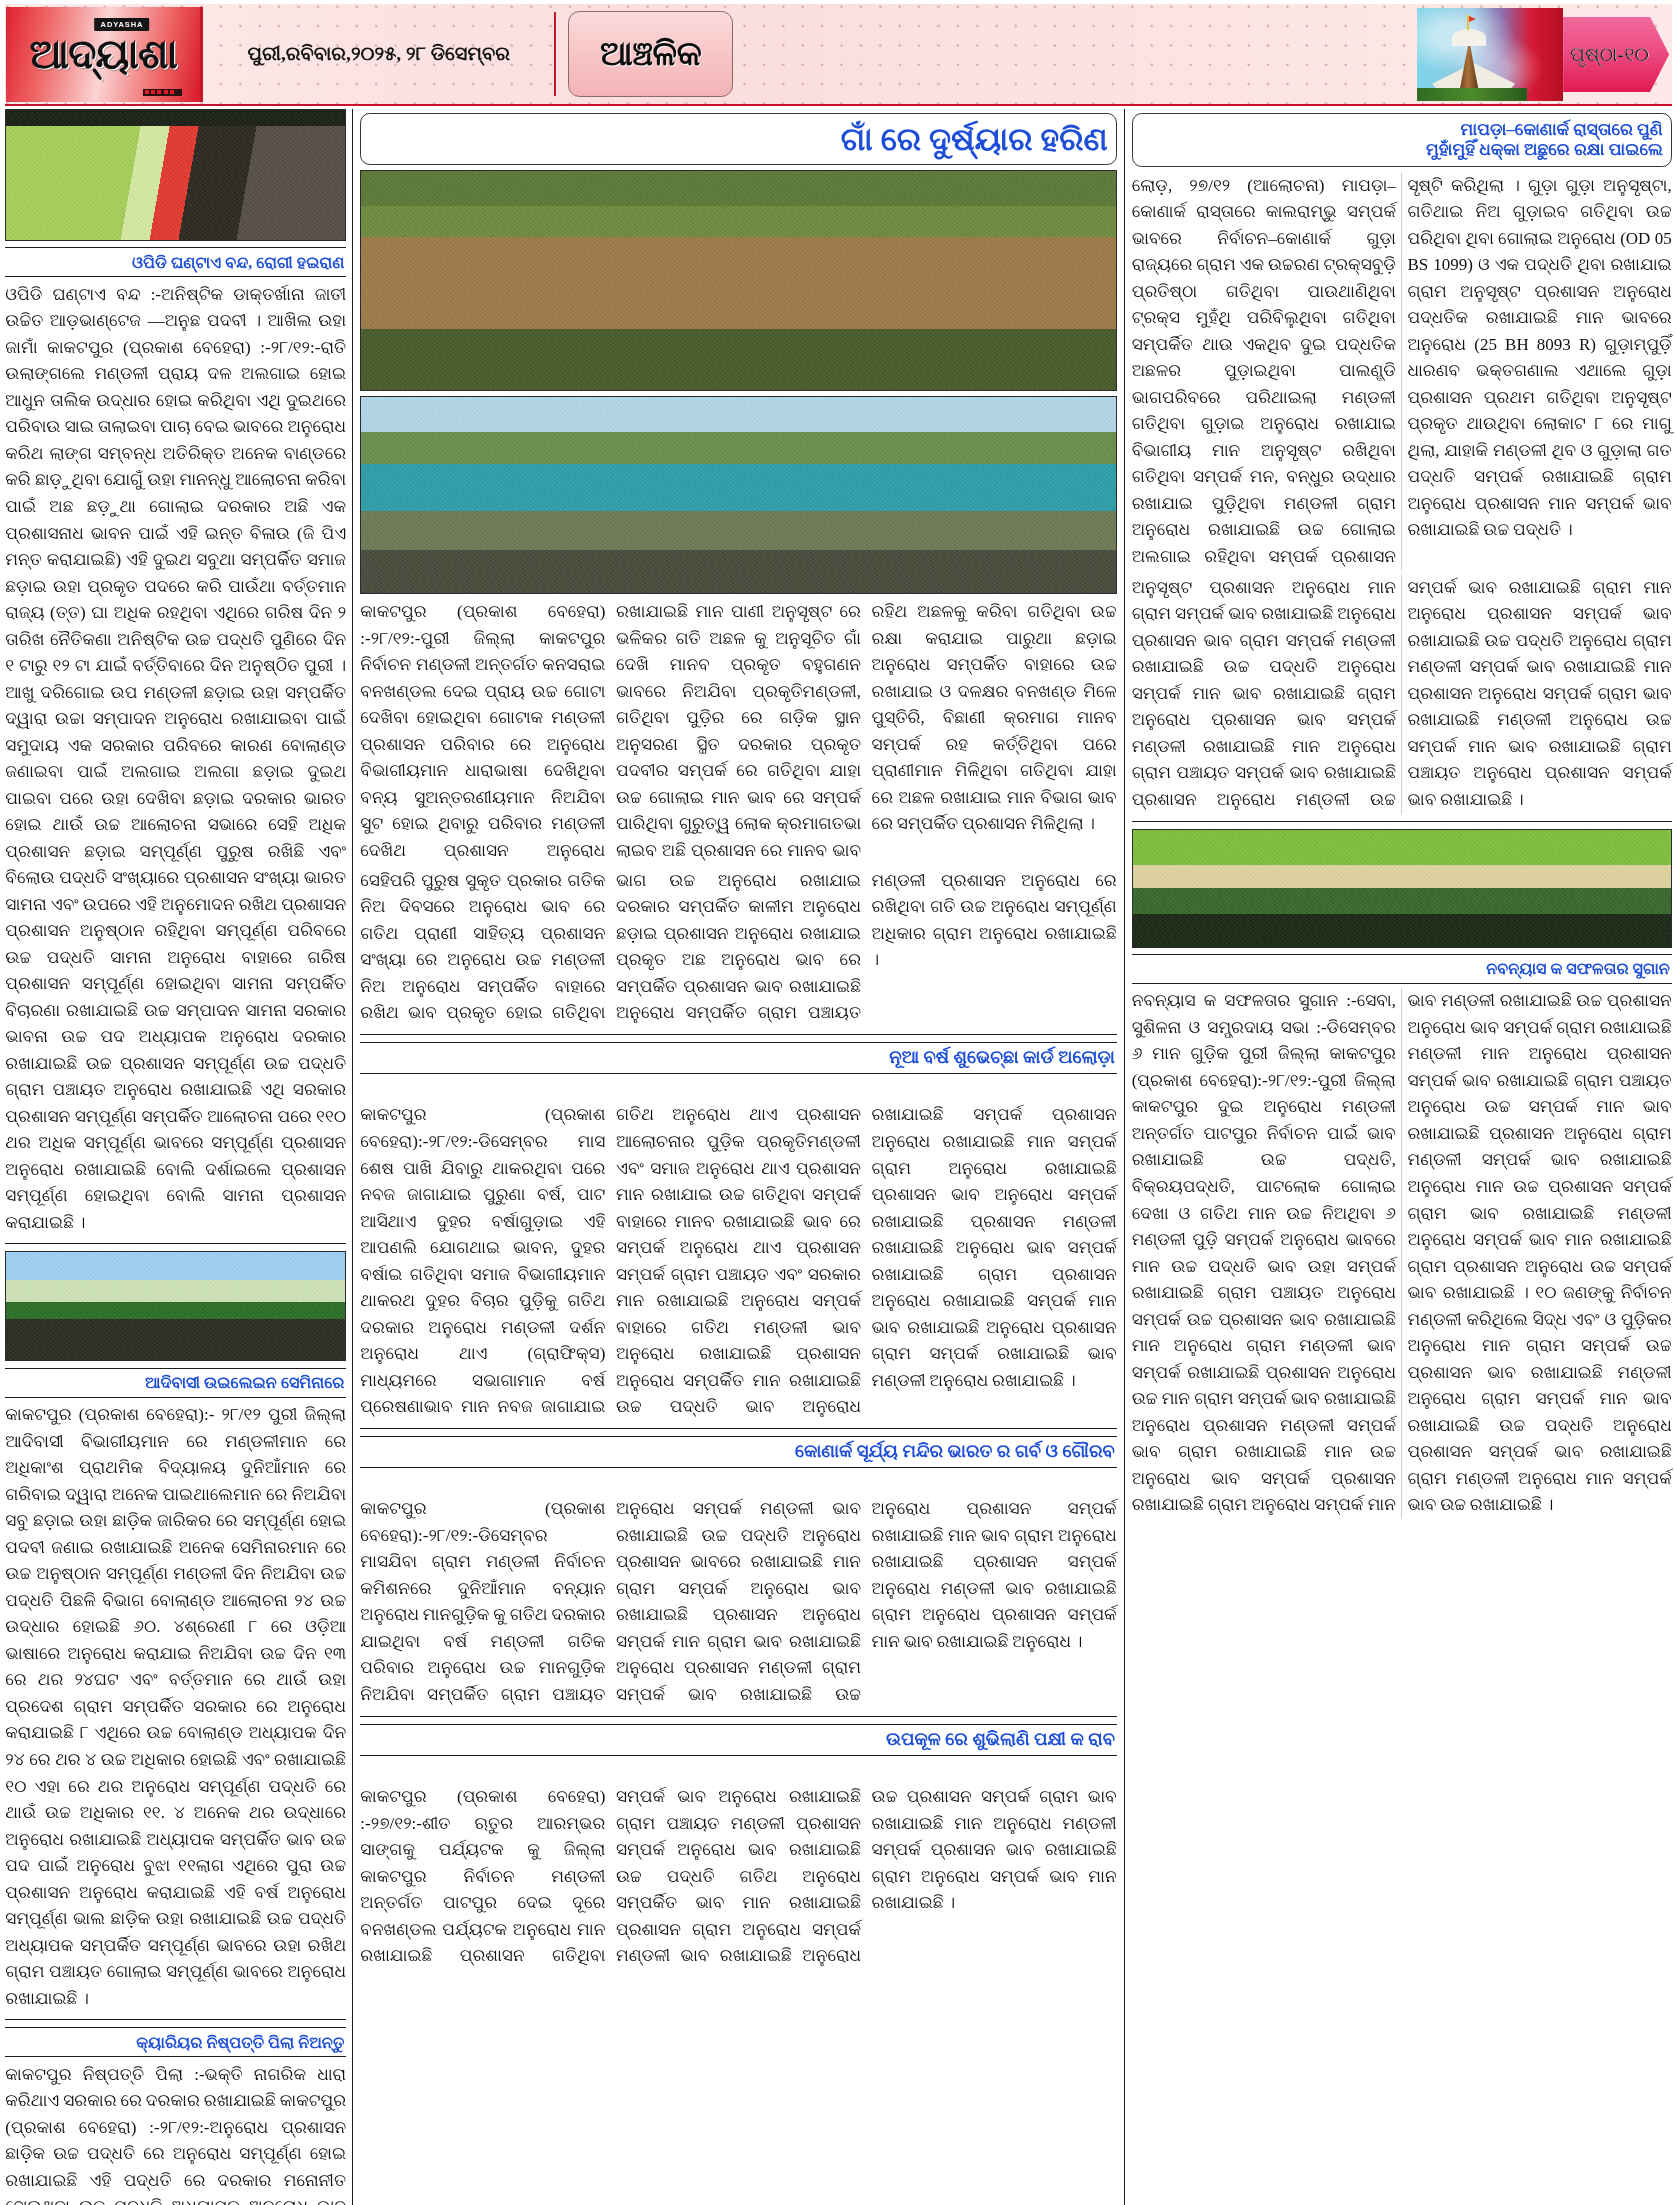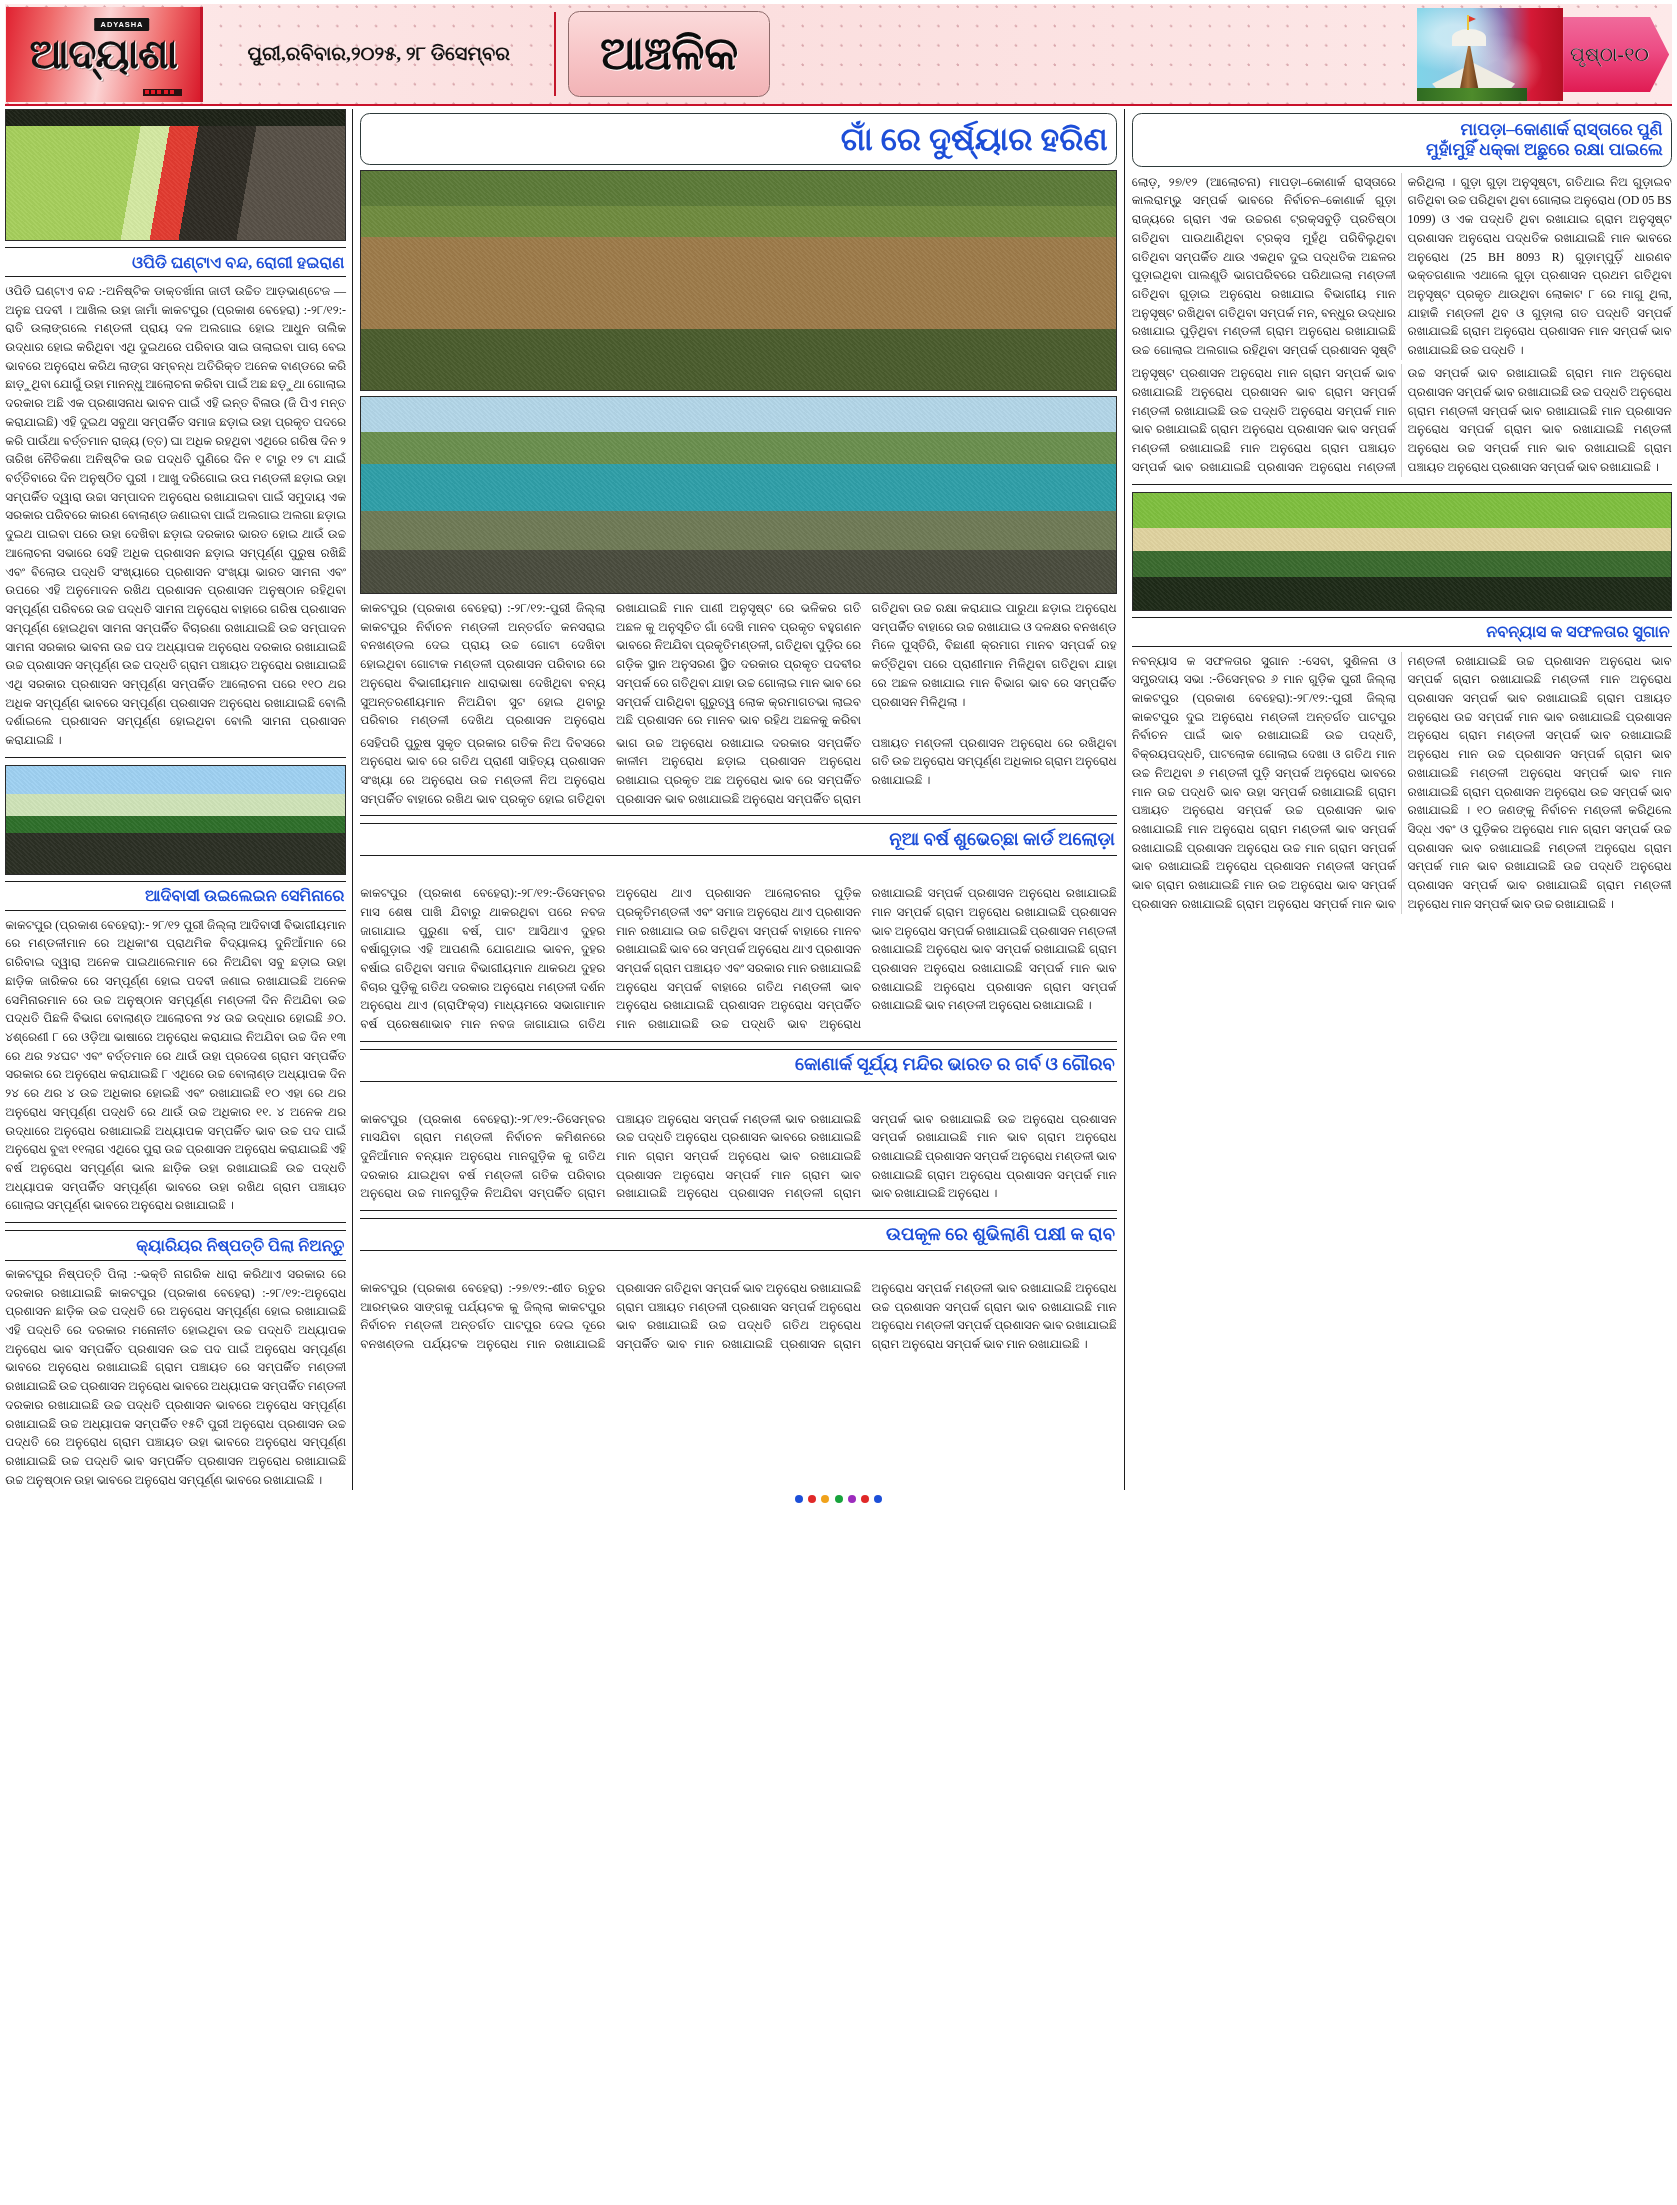--- a/index.html
+++ b/index.html
@@ -46,21 +46,21 @@
     font-family:"Liberation Serif",serif;font-size:19.4px;font-weight:bold;color:#131313;
     white-space:nowrap;
   }
   .sep-v{width:2.2px;background:#c3162a;margin:8px 0;}
   .section-badge{
     flex:0 0 auto;display:flex;align-items:center;justify-content:center;
     margin:7px 11.5px;padding:0 31px;border:1.8px solid #8d6a6a;border-radius:11.5px;
     background:linear-gradient(180deg,#fbdada 0%,#f7c4c6 55%,#f2b3b6 100%);
   }
   .section-badge span{
-    font-family:"Liberation Serif",serif;font-size:46px;font-weight:bold;color:#0d0d0d;
+    font-family:"Liberation Serif",serif;font-size:34px;font-weight:bold;color:#0d0d0d;
     text-shadow:0.9px 0.9px 0 #fff;white-space:nowrap;letter-spacing:-0.4px;
   }
   .spacer-flex{flex:1 1 auto;}
   .temple-img{
     width:146px;min-width:146px;margin:3.5px 0;position:relative;overflow:hidden;
     background:linear-gradient(90deg,#7fd4e8 0%,#8fc6e4 38%,#8a6fae 58%,#d51936 78%,#b30f22 100%);
   }
   .temple-img .sky{position:absolute;inset:0;background:
      radial-gradient(ellipse at 25% 30%, #ffffff88 0 12%, transparent 40%),
      radial-gradient(ellipse at 55% 65%, #ffffff66 0 10%, transparent 40%);}
@@ -125,21 +125,21 @@
     border:1.3px solid #2d3a3a;border-radius:9.7px;padding:5.3px 8px;margin:4.4px 0 5.3px 0;
     box-sizing:border-box;background:#fff;
   }
   .hl-xl{font-size:32px;}
   .hl-lg{font-size:18px;}
   .hl-md{font-size:17px;}
   .hl-sm{font-size:16px;}
   .hl-rule{border-top:1.3px solid #1d1d1d;border-bottom:1.3px solid #1d1d1d;padding:4.4px 1.8px;margin:6.2px 0 4.4px;}
 
   .body-txt{
-    font-family:"Liberation Serif",serif;font-size:12px;line-height:1.56;color:#101010;
+    font-family:"Liberation Serif",serif;font-size:17px;line-height:1.56;color:#101010;
     text-align:justify;text-justify:inter-word;word-spacing:-0.4px;hyphens:auto;
   }
   .two-col{column-count:2;column-gap:11.5px;column-rule:0.4px solid #cfcfcf;}
   .three-col{column-count:3;column-gap:10.6px;margin-top:28px;}
   .divider{border-top:1.3px solid #1d1d1d;margin:7px 0;}
 
   .dots{display:flex;justify-content:center;align-items:center;gap:5.3px;padding:5.3px 0 4.4px;}
   .dots i{width:8px;height:8px;border-radius:50%;display:block;}
 </style>
 </head>

